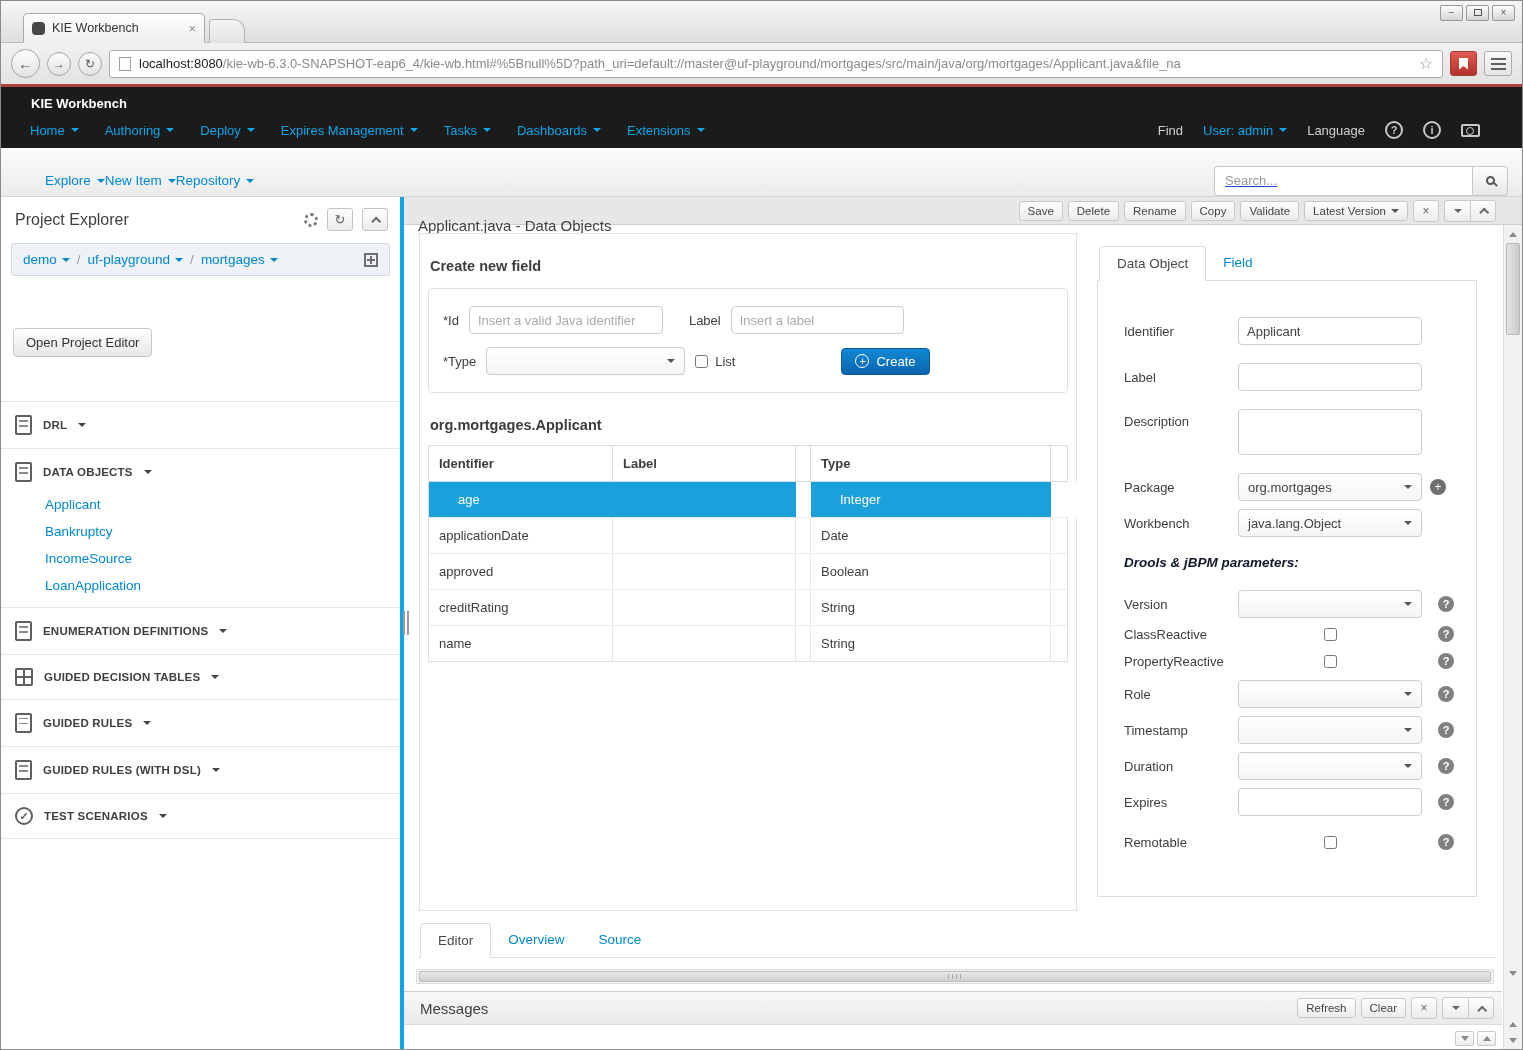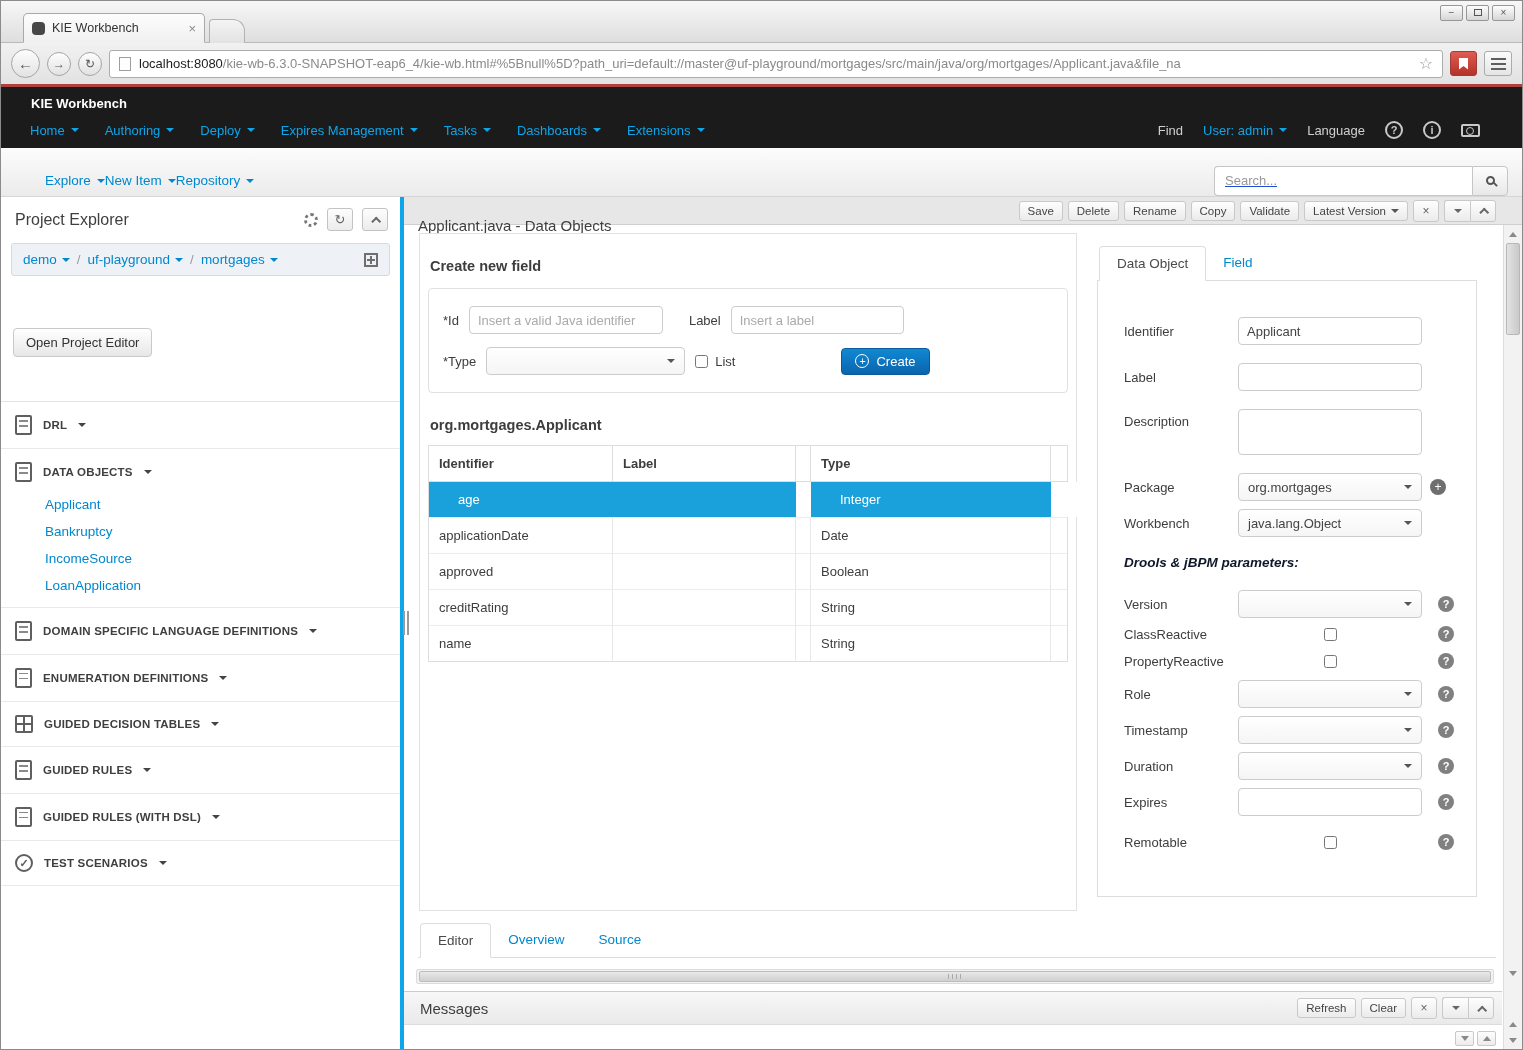--- a/index.html
+++ b/index.html
@@ -319,27 +319,20 @@
           <div class="tree-items">
             <span class="tree-item">Applicant</span>
             <span class="tree-item">Bankruptcy</span>
             <span class="tree-item">IncomeSource</span>
             <span class="tree-item">LoanApplication</span>
           </div>
         </div>
         <div class="tree-section">
           <div class="tree-head">
             <span class="ticon"></span>
-            <span class="tree-label">DOMAIN SPECIFIC LANGUAGE DEFINITIONS</span>
-            <i class="caret"></i>
-          </div>
-        </div>
-        <div class="tree-section">
-          <div class="tree-head">
-            <span class="ticon"></span>
             <span class="tree-label">ENUMERATION DEFINITIONS</span>
             <i class="caret"></i>
           </div>
         </div>
         <div class="tree-section">
           <div class="tree-head">
             <span class="ticon grid"></span>
             <span class="tree-label">GUIDED DECISION TABLES</span>
             <i class="caret"></i>
           </div>

